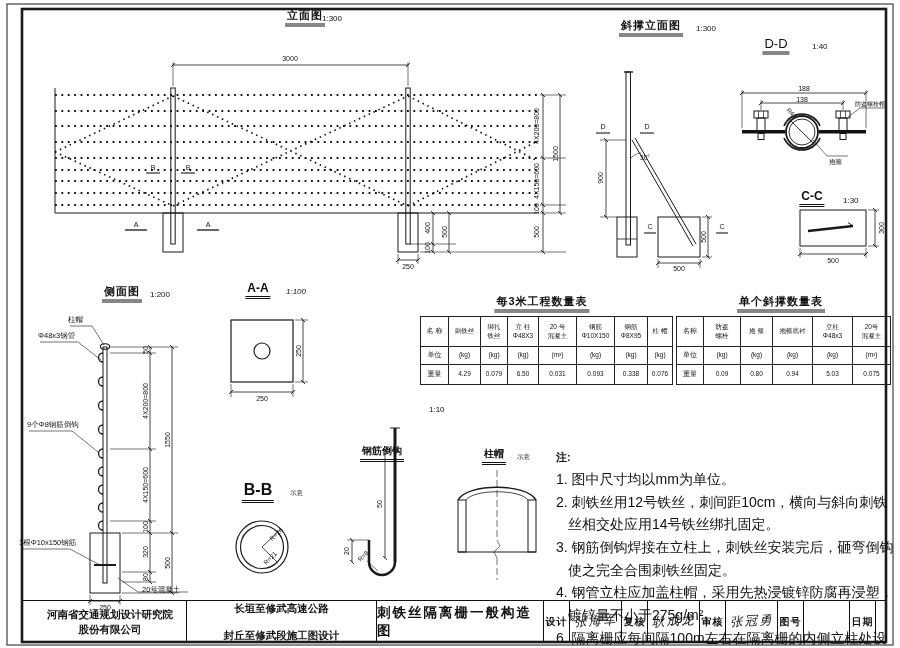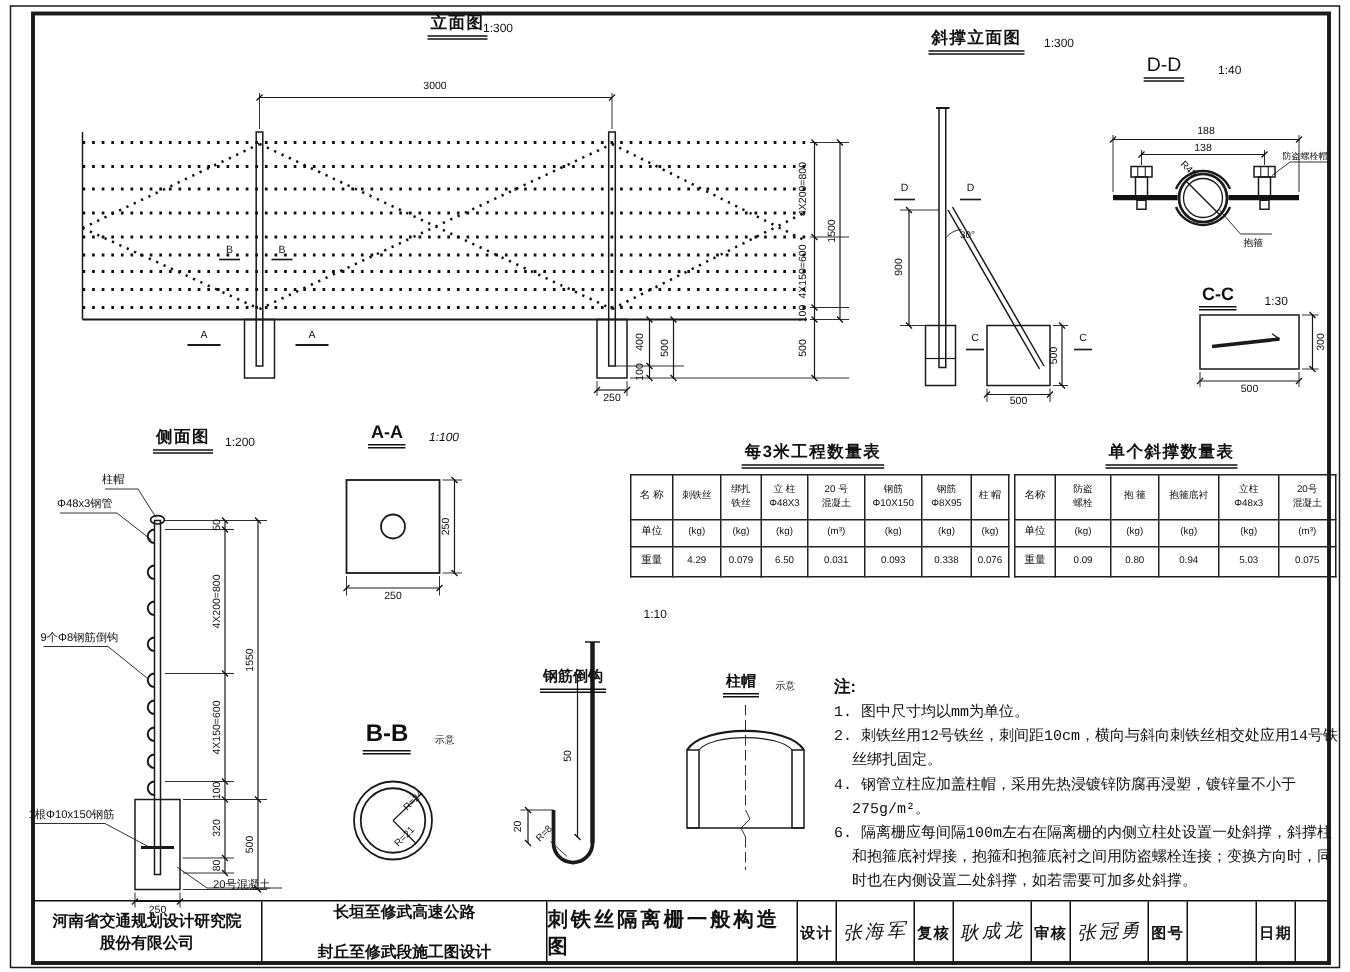--- a/index.html
+++ b/index.html
@@ -23,21 +23,21 @@
   .dul{border-bottom:3px double #111;padding:0 2px 1px 2px;}
   .sc{font-size:8px;}
   
   table.qt{position:absolute;border-collapse:collapse;table-layout:fixed;}
   table.qt td{border:1px solid #222;text-align:center;vertical-align:middle;
               font-size:6.5px;padding:0;line-height:1.25;overflow:hidden;}
   table.qt .rl{font-size:7px;}
   
   #notes{position:absolute;left:556px;top:450px;width:338px;}
   #notes .nh{font-size:11px;font-weight:bold;margin-bottom:3px;}
-  #notes .ni{font-size:10px;line-height:1.62;padding-left:12px;text-indent:-12px;font-family:Liberation Mono, monospace;}
+  #notes .ni{font-size:14px;line-height:1.62;padding-left:12px;text-indent:-12px;}
   
   #tb{position:absolute;left:22px;top:600px;width:864px;height:42px;display:flex;
       border-top:1.5px solid #111;box-sizing:border-box;}
   #tb .cell{box-sizing:border-box;border-right:1px solid #111;height:100%;
             display:flex;flex-direction:column;align-items:center;justify-content:center;}
   #tb .cell:last-child{border-right:none;}
   .tbl1{font-size:10.5px;font-weight:bold;line-height:1.35;}
   .tbt{font-size:13.5px;font-weight:bold;letter-spacing:2px;}
   .fld{font-size:10px;font-weight:bold;letter-spacing:1px;}
   .sig{font-size:12.5px;font-style:italic;font-family:"DejaVu Serif",serif;
@@ -457,26 +457,27 @@
     <td>5.03</td>
     <td>0.075</td>
   </tr>
 </tbody>
     </table>
 
 <div id="notes">
   <div class="nh">注:</div>
   <div class="ni">1. 图中尺寸均以mm为单位。</div>
   <div class="ni">2. 刺铁丝用12号铁丝，刺间距10cm，横向与斜向刺铁丝相交处应用14号铁丝绑扎固定。</div>
+  <div class="ni">3. 钢筋倒钩焊接在立柱上，刺铁丝安装完后，砸弯倒钩使之完全合围刺铁丝固定。</div>
   <div class="ni">4. 钢管立柱应加盖柱帽，采用先热浸镀锌防腐再浸塑，镀锌量不小于275g/m²。</div>
   <div class="ni">6. 隔离栅应每间隔100m左右在隔离栅的内侧立柱处设置一处斜撑，斜撑柱和抱箍底衬焊接，抱箍和抱箍底衬之间用防盗螺栓连接；变换方向时，同时也在内侧设置二处斜撑，如若需要可加多处斜撑。</div>
 </div>
 
 <div id="tb">
-  <div class="cell" style="width:153px;">
+  <div class="cell" style="width:153px;margin-left:12px;">
     <div class="tbl1">河南省交通规划设计研究院</div>
     <div class="tbl1">股份有限公司</div>
   </div>
   <div class="cell" style="width:190px;gap:12px;">
     <div class="tbl1">长垣至修武高速公路</div>
     <div class="tbl1">封丘至修武段施工图设计</div>
   </div>
   <div class="cell" style="width:167px;">
     <div class="tbt">刺铁丝隔离栅一般构造图</div>
   </div>

